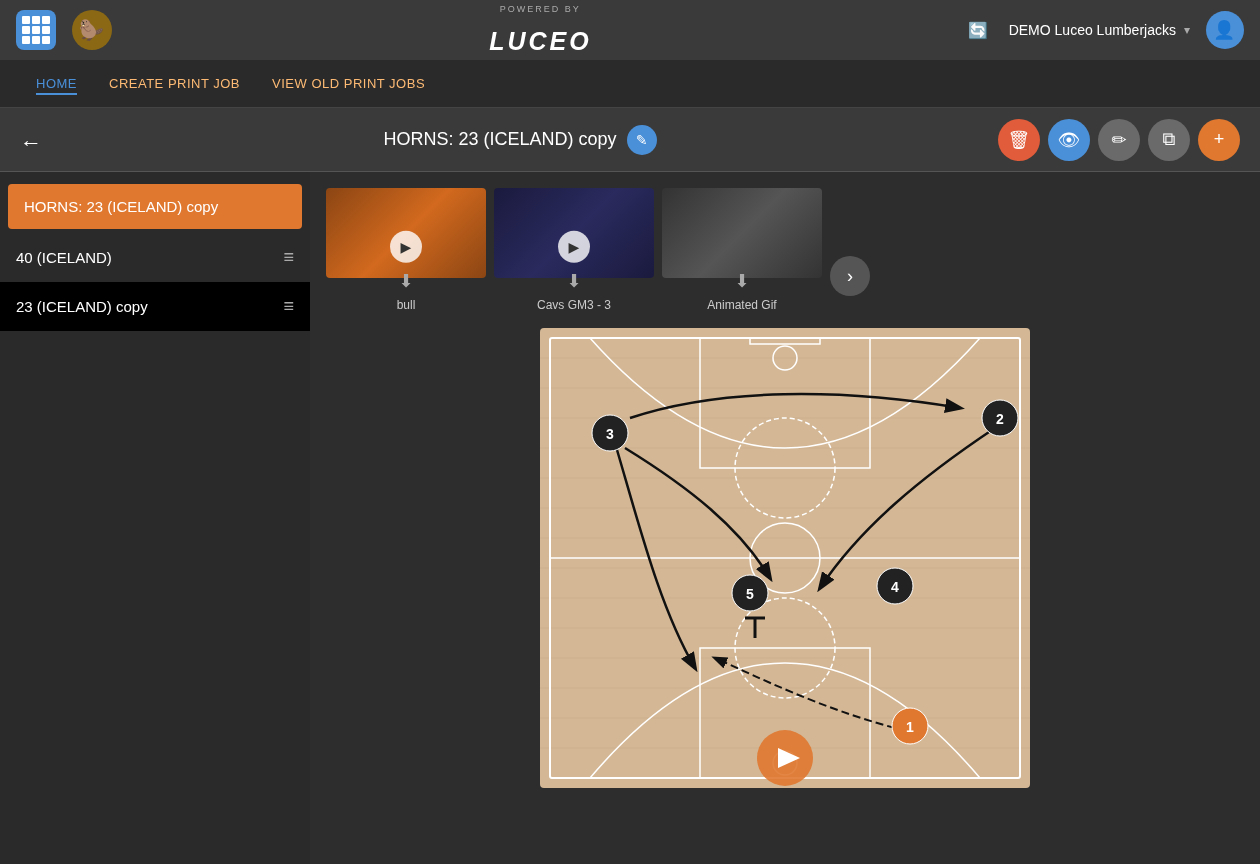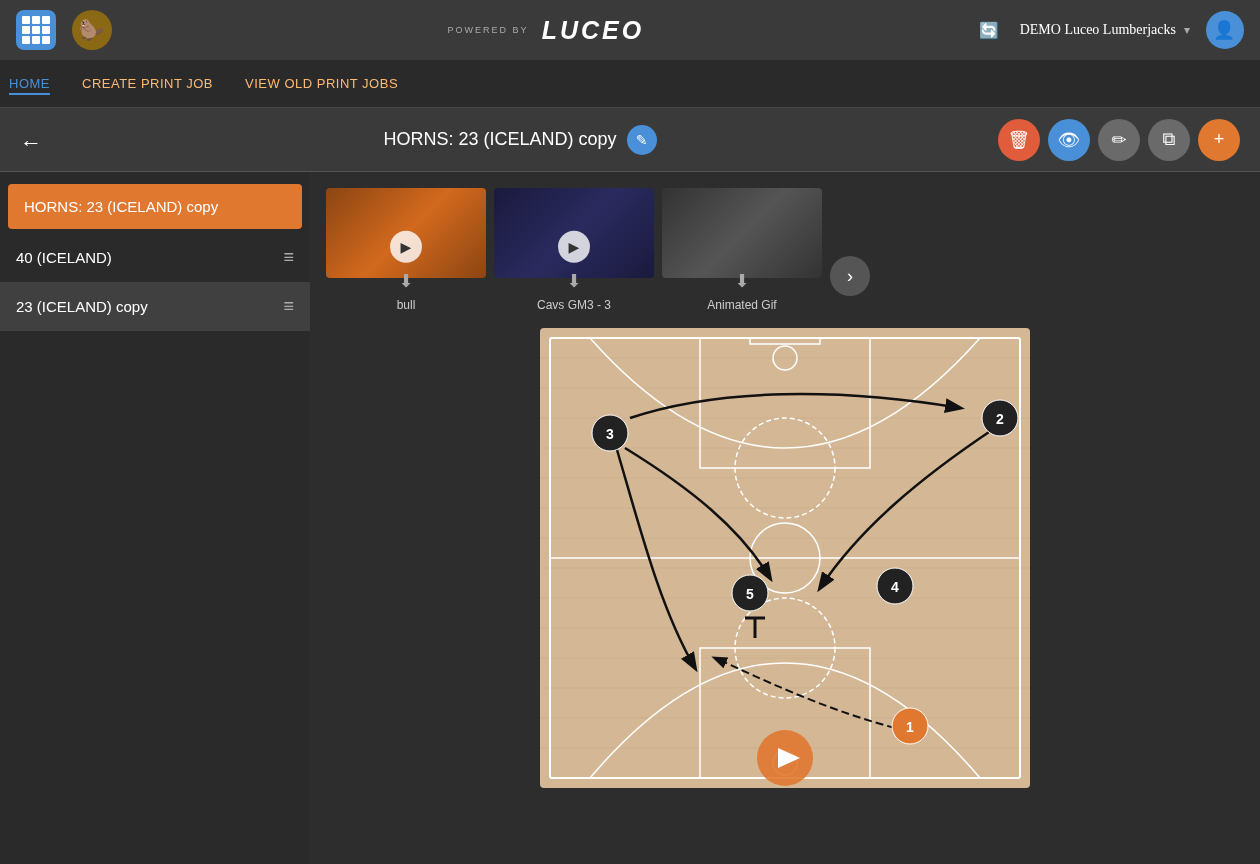--- a/index.html
+++ b/index.html
@@ -29,48 +29,48 @@
     .team-logo {
       width: 40px; height: 40px;
       background: #8B6914;
       border-radius: 50%;
       display: flex; align-items: center; justify-content: center;
       font-size: 20px; flex-shrink: 0;
     }
     .luceo-logo {
       flex: 1;
       display: flex; align-items: center; justify-content: center;
-      flex-direction: row;
+      flex-direction: column;
       gap: 13px;
     }
     .luceo-powered { font-size: 9px; color: #aaa; letter-spacing: 2px; text-transform: uppercase; }
     .luceo-text { font-size: 25px; font-weight: bold; color: #fff; letter-spacing: 3px; font-style: italic; }
     .team-selector {
       display: flex; align-items: center; gap: 8px;
       background: transparent; border: none;
       cursor: pointer;
     }
-    .team-name { color: #fff; font-size: 14px; font-family: Liberation Serif, serif; }
+    .team-name { color: #fff; font-size: 14px; }
     .dropdown-icon { color: #aaa; font-size: 12px; }
     .refresh-icon { color: #aaa; font-size: 16px; cursor: pointer; margin-right: 4px; }
     .avatar-btn {
       width: 38px; height: 38px;
       background: #4a90d9;
       border-radius: 50%;
       display: flex; align-items: center; justify-content: center;
       font-size: 18px; color: #fff; cursor: pointer;
     }
 
     
     .sec-nav {
       background: #2a2a2a;
       height: 48px;
       display: flex;
       align-items: center;
-      padding: 0 9px;
+      padding: 0 36px;
       gap: 32px;
       border-bottom: 1px solid #444;
     }
     .sec-nav a {
       color: #fdba74; text-decoration: none; font-size: 13px; letter-spacing: 0.5px;
       text-transform: uppercase; padding: 4px 0;
       cursor: pointer;
     }
     .sec-nav a.active { color: #4a90d9; border-bottom: 2px solid #4a90d9; padding-bottom: 2px; }
 
@@ -111,21 +111,21 @@
       width: 310px; background: #2a2a2a;
       padding: 8px 0; flex-shrink: 0;
       overflow-y: auto;
     }
     .sidebar-item {
       padding: 14px 16px;
       cursor: pointer;
       display: flex; align-items: center; justify-content: space-between;
     }
     .sidebar-item.active { background: #e07830; border-radius: 4px; margin: 4px 8px; }
-    .sidebar-item.selected { background: #404040; }
+    .sidebar-item.selected { background: #000000; }
     .sidebar-item-label { font-size: 15px; color: #fff; }
     .sidebar-menu-icon { color: #aaa; font-size: 18px; }
 
     
     .content-area {
       flex: 1;
       background: #2d2d2d;
       padding: 16px;
       overflow-y: auto;
     }

